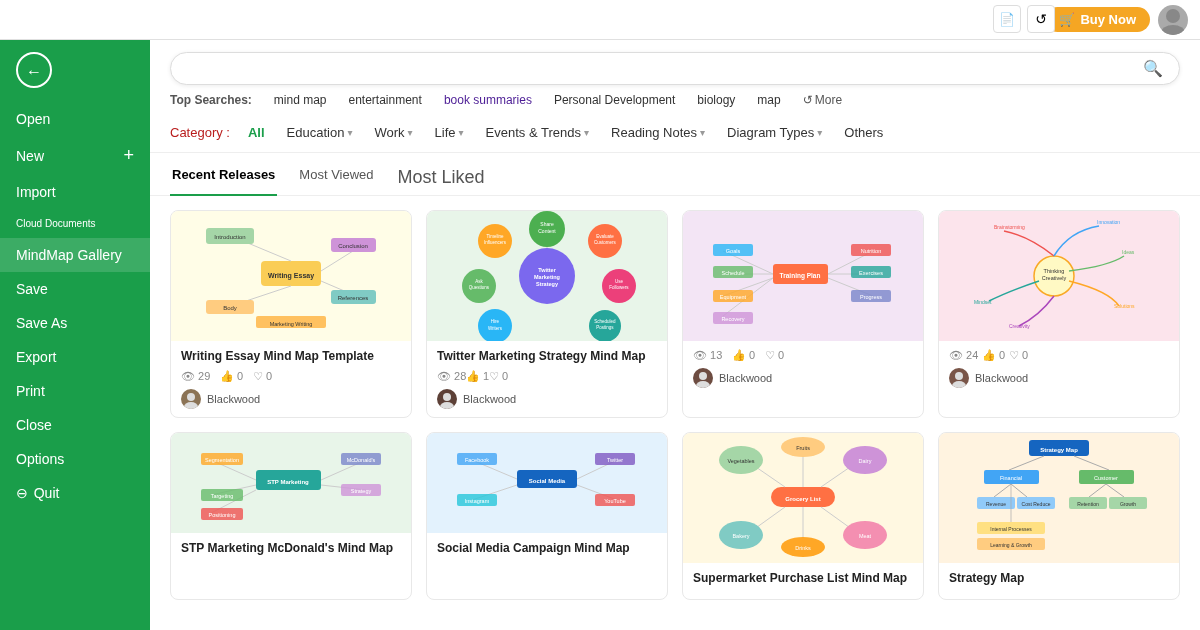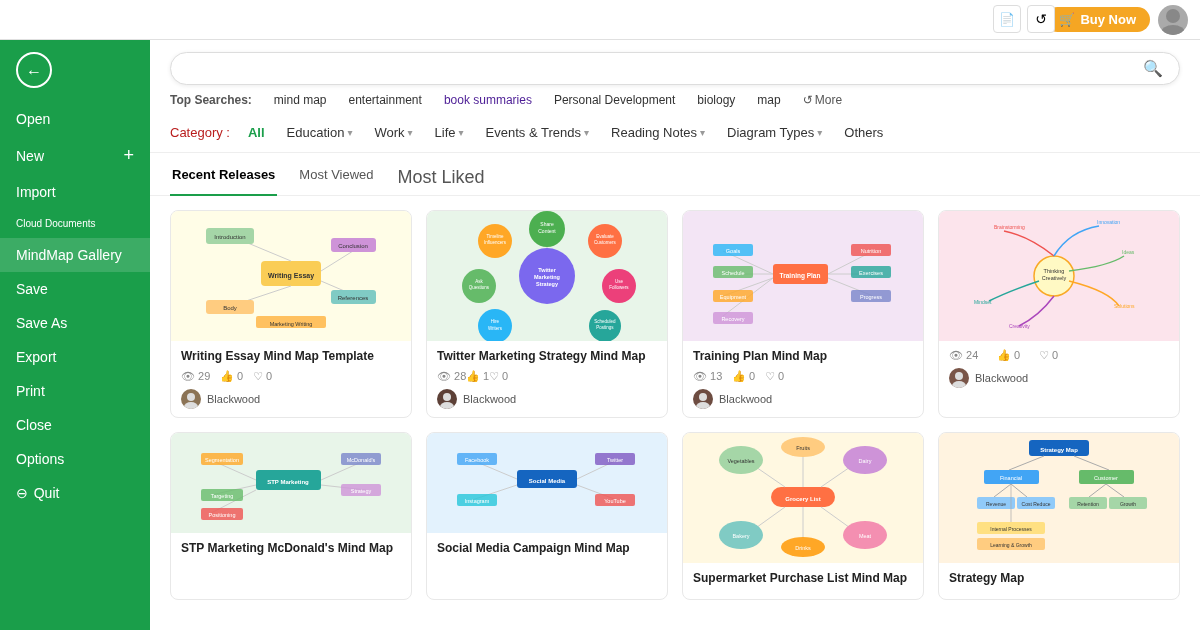--- a/index.html
+++ b/index.html
@@ -239,21 +239,20 @@
               <line x1="115" y1="62" x2="160" y2="80" stroke="#ccc" stroke-width="1"></line>
               <rect x="138" y="28" width="40" height="12" rx="2" fill="#ef5350" opacity="0.8"></rect>
               <text x="158" y="37" text-anchor="middle" font-size="5.5" fill="#fff">Nutrition</text>
               <rect x="138" y="50" width="40" height="12" rx="2" fill="#26a69a" opacity="0.8"></rect>
               <text x="158" y="59" text-anchor="middle" font-size="5.5" fill="#fff">Exercises</text>
               <rect x="138" y="74" width="40" height="12" rx="2" fill="#7986cb" opacity="0.8"></rect>
               <text x="158" y="83" text-anchor="middle" font-size="5.5" fill="#fff">Progress</text>
             </svg>
           </div>
           <div style="padding:8px 10px;">
-            <div style="font-size:12px;font-weight:600;color:#222;margin-bottom:5px;line-height:1.3;">Training Plan Mind Map</div>
             <div style="display:flex;align-items:center;gap:10px;font-size:11px;color:#888;margin-bottom:6px;">
               <span>👁 <span>13</span></span>
               <span>👍 <span>0</span></span>
               <span>♡ <span>0</span></span>
             </div>
             <div style="display:flex;align-items:center;gap:6px;font-size:11px;color:#555;">
               <div style="width:20px;height:20px;border-radius:50%;background:#6d4c41;overflow:hidden;">
                 <svg width="20" height="20">
                     <circle cx="10" cy="8" r="4" fill="#ddd"></circle>
                     <ellipse cx="10" cy="18" rx="7" ry="5" fill="#ddd"></ellipse>
@@ -280,21 +279,21 @@
               <path d="M70,65 Q40,75 20,85" stroke="#26a69a" stroke-width="1.5" fill="none"></path>
               <text x="25" y="13" font-size="5" fill="#ef5350">Brainstorming</text>
               <text x="128" y="8" font-size="5" fill="#42a5f5">Innovation</text>
               <text x="153" y="38" font-size="5" fill="#66bb6a">Ideas</text>
               <text x="145" y="92" font-size="5" fill="#ffa726">Solutions</text>
               <text x="40" y="112" font-size="5" fill="#ab47bc">Creativity</text>
               <text x="5" y="88" font-size="5" fill="#26a69a">Mindset</text>
             </svg>
           </div>
           <div style="padding:8px 10px;">
-            <div style="display:flex;align-items:center;gap:19px;font-size:11px;color:#888;margin-bottom:6px;">
+            <div style="display:flex;align-items:center;gap:4px;font-size:11px;color:#888;margin-bottom:6px;">
               <span>👁 <span>24</span></span>
               <span>👍 <span>0</span></span>
               <span>♡ <span>0</span></span>
             </div>
             <div style="display:flex;align-items:center;gap:6px;font-size:11px;color:#555;">
               <div style="width:20px;height:20px;border-radius:50%;background:#795548;overflow:hidden;">
                 <svg width="20" height="20">
                     <circle cx="10" cy="8" r="4" fill="#ddd"></circle>
                     <ellipse cx="10" cy="18" rx="7" ry="5" fill="#ddd"></ellipse>
                   </svg>

